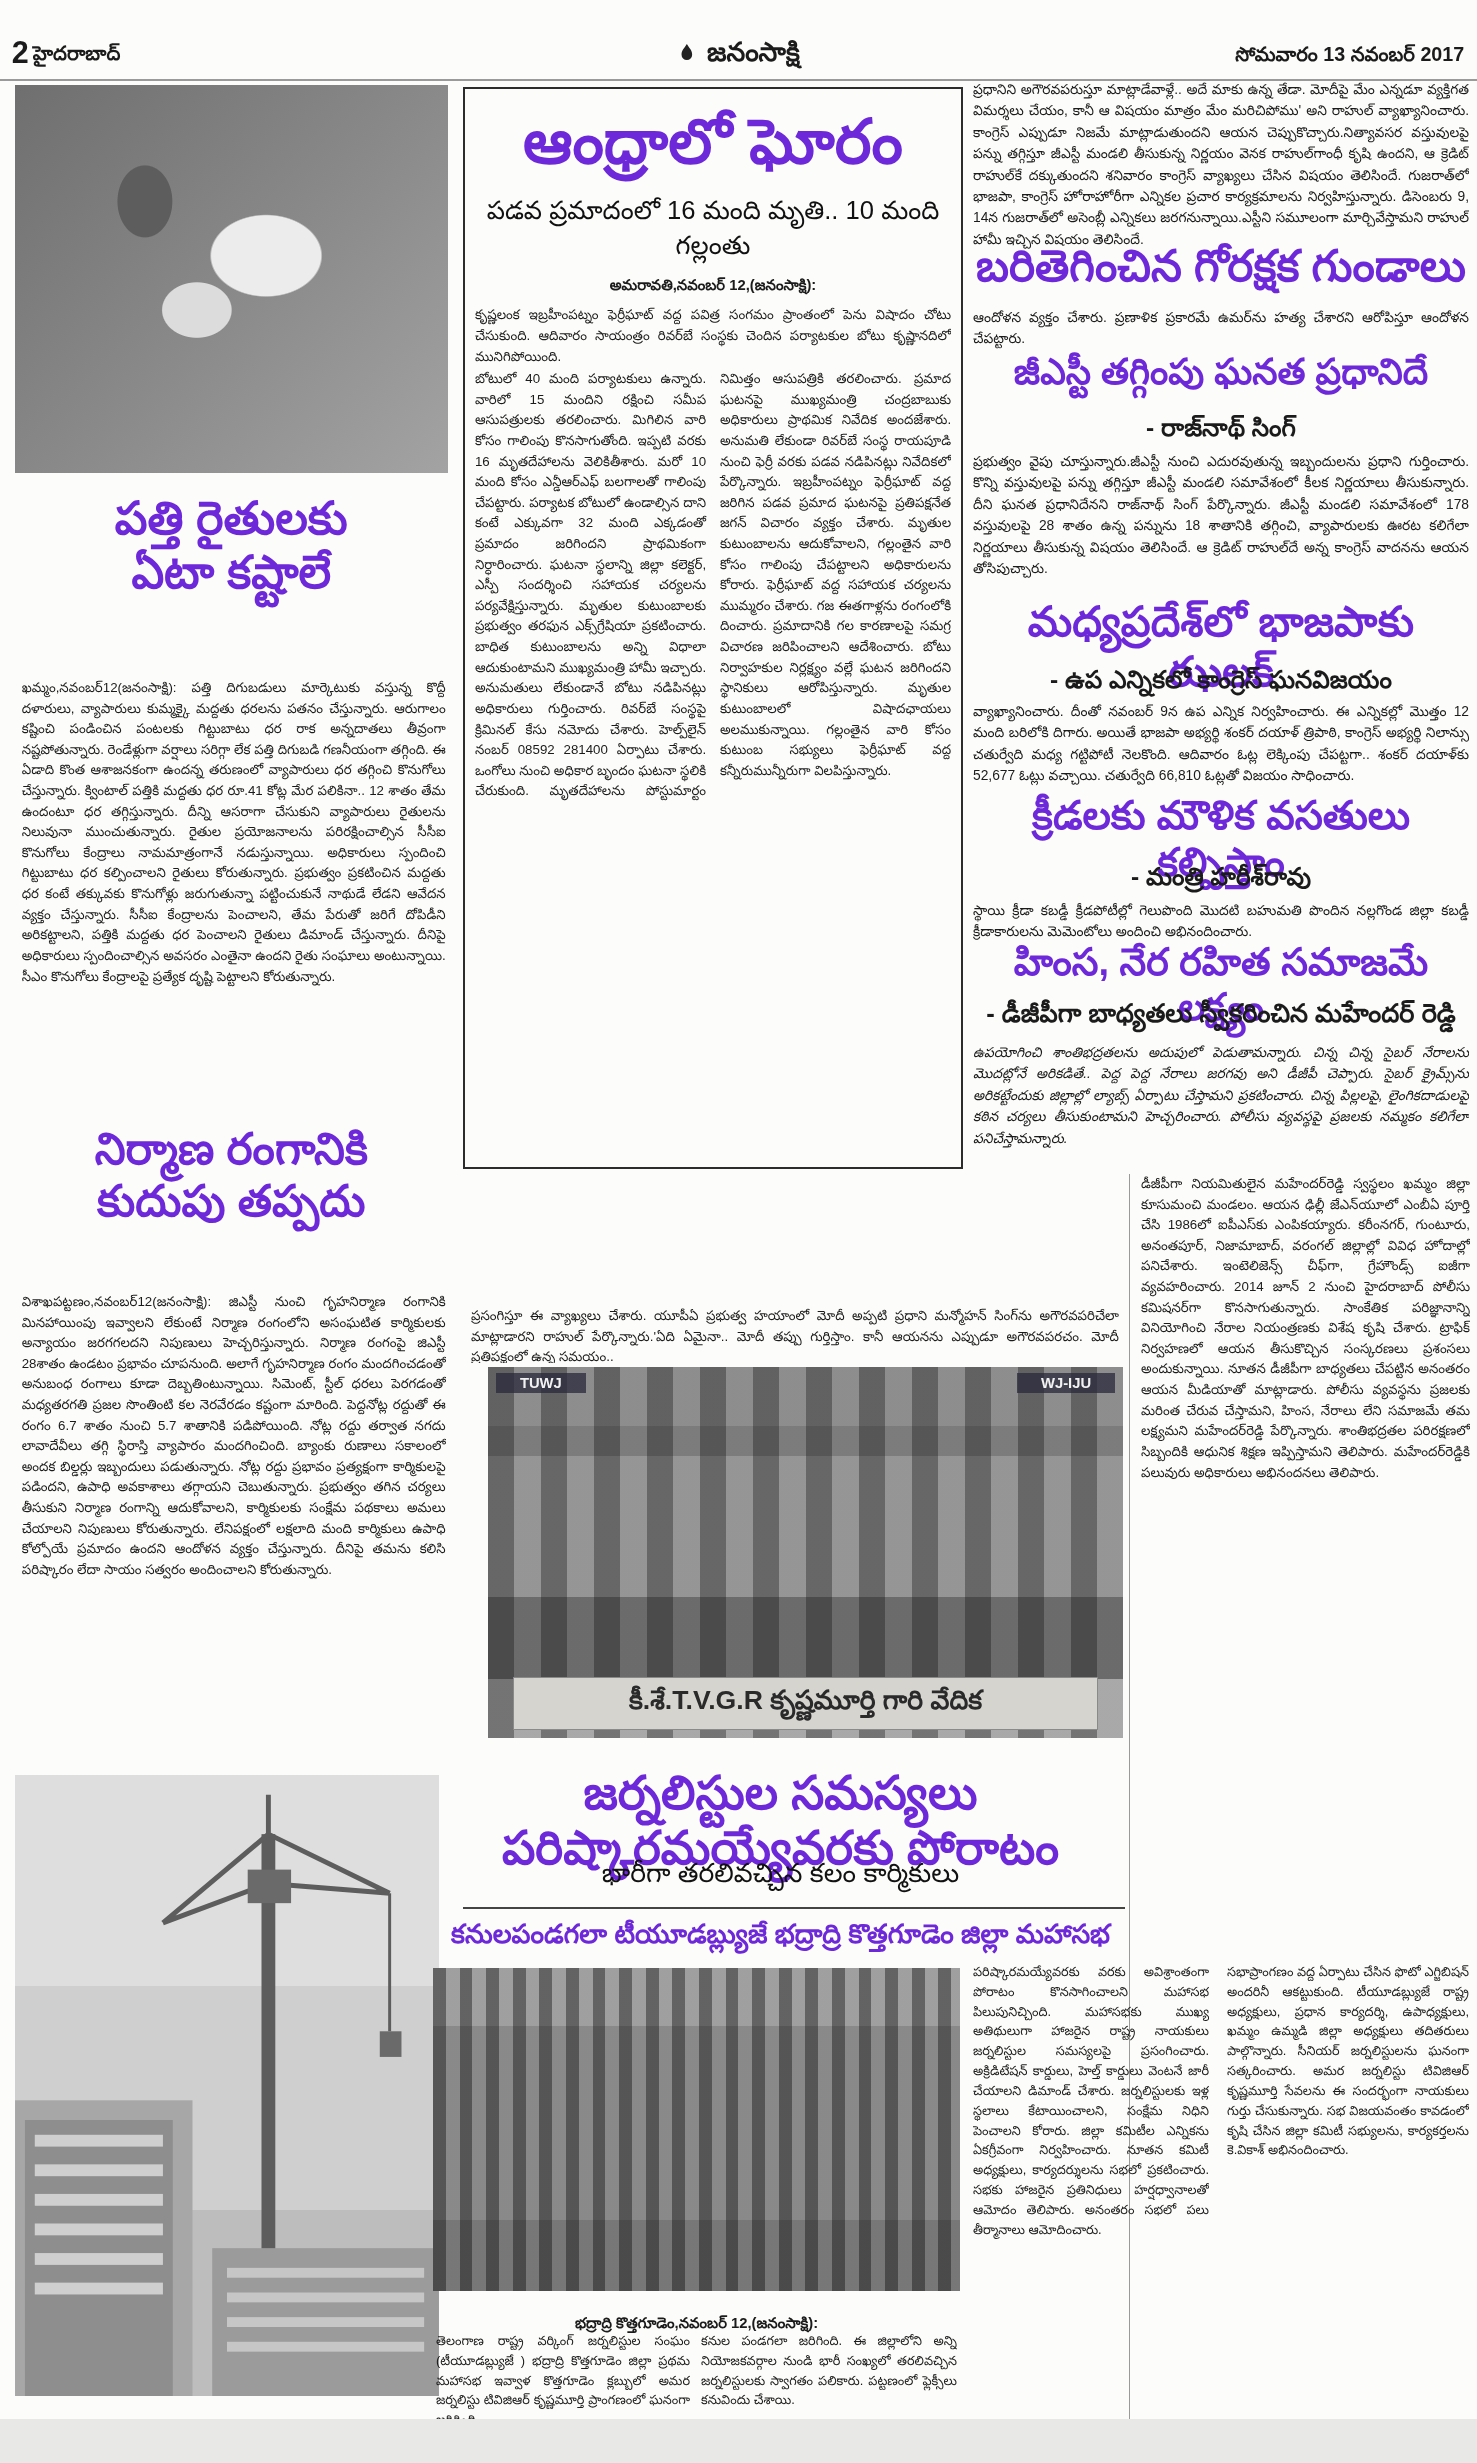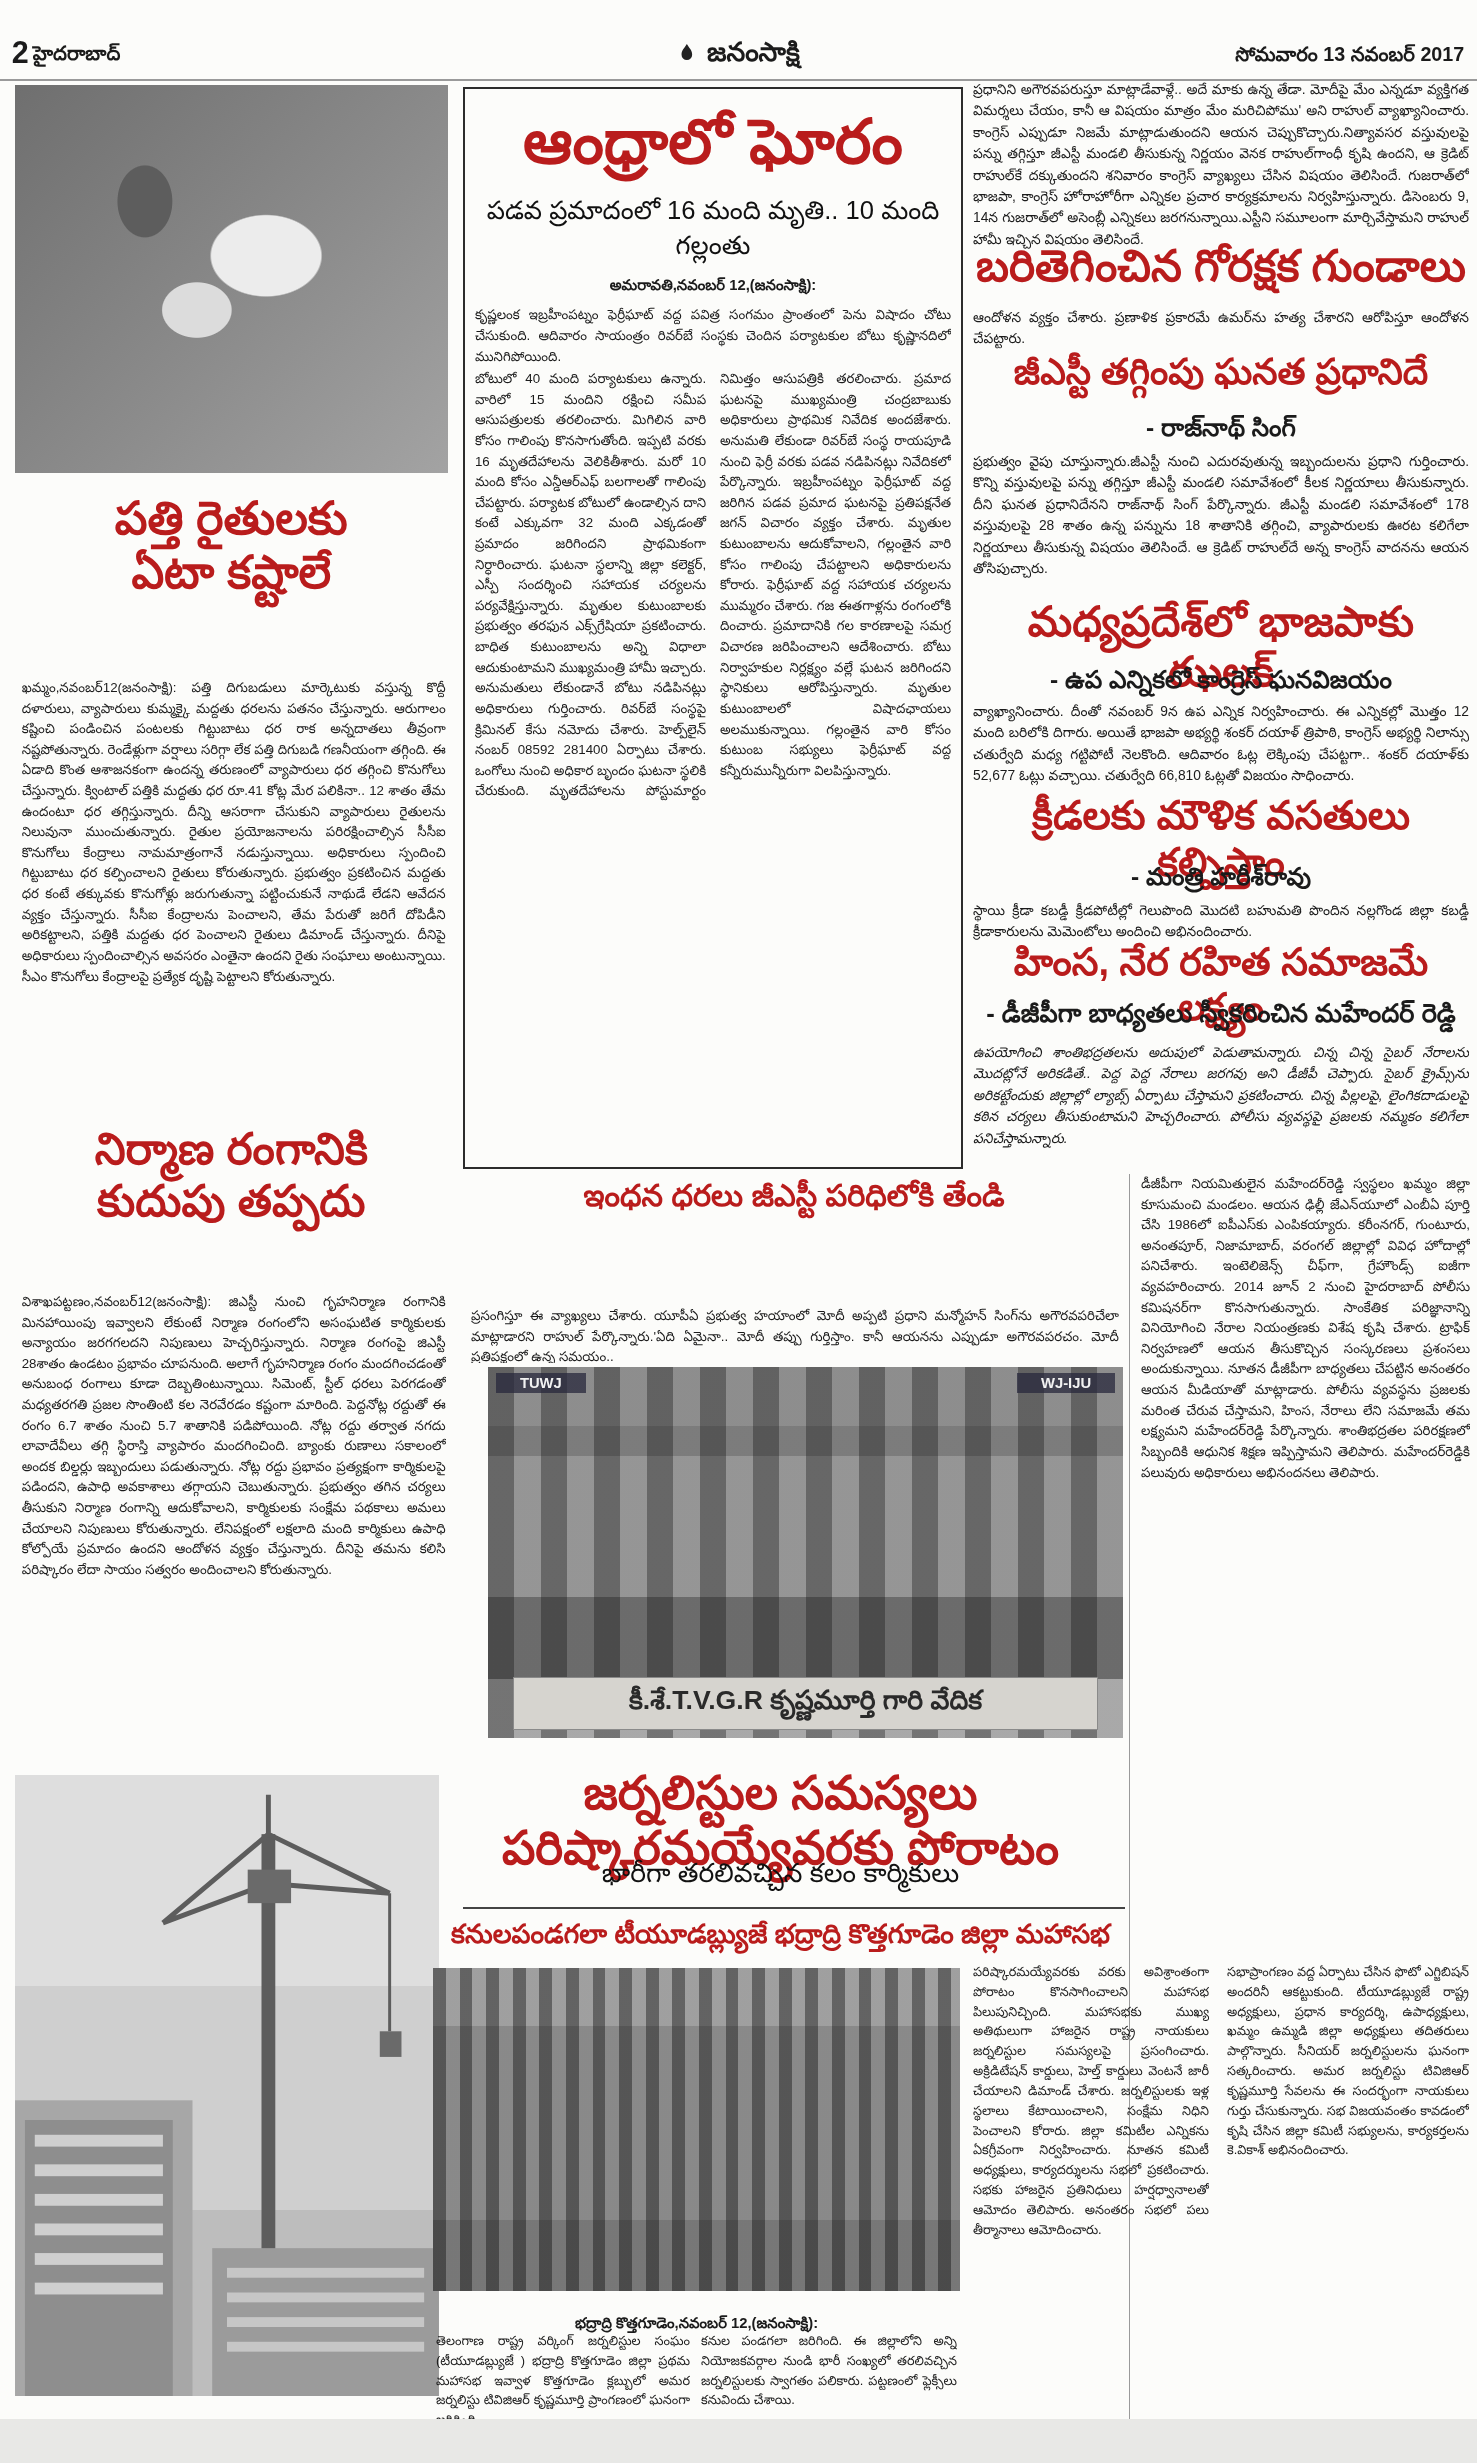--- a/index.html
+++ b/index.html
@@ -1,21 +1,21 @@
 <!DOCTYPE html>
 <html><head>
 <meta charset="utf-8">
 <style>
   html,body{margin:0;padding:0;background:#e8e8e6;}
   .page{position:relative;width:1478px;height:2419px;margin:0 auto;background:#fcfcfa;
         font-family:"Liberation Sans",sans-serif;color:#1b1b1b;overflow:hidden;}
   .abs{position:absolute;}
   .just{text-align:justify;line-height:1.55;overflow:hidden;}
   .ctr{text-align:center;}
-  .headline{font-weight:bold;color:#b91c1c;line-height:1.18;}
+  .headline{font-weight:bold;color:#6d28d9;line-height:1.18;}
 
   
   .hdr-left{left:11.8px;top:35px;font-size:19.7px;font-weight:bold;}
   .hdr-num{font-size:30.5px;vertical-align:-3px;margin-right:3.9px;}
   .hdr-center{left:0;right:0;top:37px;text-align:center;font-size:26.6px;font-weight:bold;}
   .hdr-center svg{vertical-align:-3.9px;margin-right:3.9px;}
   .hdr-right{right:13.8px;top:43px;font-size:19.7px;font-weight:bold;}
   .hdr-rule{left:0;right:0;top:79px;height:2px;background:#9a9a9a;}
 
   
@@ -149,21 +149,20 @@
   </div>
 
   <div class="abs mid-box">
     <div class="m-head headline">ఆంధ్రాలో ఘోరం</div>
     <div class="m-sub">పడవ ప్రమాదంలో 16 మంది మృతి.. 10 మంది గల్లంతు</div>
     <div class="m-date">అమరావతి,నవంబర్ 12,(జనంసాక్షి):</div>
     <div class="m-lead just">కృష్ణలంక ఇబ్రహీంపట్నం ఫెర్రీఘాట్ వద్ద పవిత్ర సంగమం ప్రాంతంలో పెను విషాదం చోటు చేసుకుంది. ఆదివారం సాయంత్రం రివర్‌బే సంస్థకు చెందిన పర్యాటకుల బోటు కృష్ణానదిలో మునిగిపోయింది.</div>
     <div class="m-cols just">బోటులో 40 మంది పర్యాటకులు ఉన్నారు. వారిలో 15 మందిని రక్షించి సమీప ఆసుపత్రులకు తరలించారు. మిగిలిన వారి కోసం గాలింపు కొనసాగుతోంది. ఇప్పటి వరకు 16 మృతదేహాలను వెలికితీశారు. మరో 10 మంది కోసం ఎన్డీఆర్ఎఫ్ బలగాలతో గాలింపు చేపట్టారు. పర్యాటక బోటులో ఉండాల్సిన దాని కంటే ఎక్కువగా 32 మంది ఎక్కడంతో ప్రమాదం జరిగిందని ప్రాథమికంగా నిర్ధారించారు. ఘటనా స్థలాన్ని జిల్లా కలెక్టర్, ఎస్పీ సందర్శించి సహాయక చర్యలను పర్యవేక్షిస్తున్నారు. మృతుల కుటుంబాలకు ప్రభుత్వం తరఫున ఎక్స్‌గ్రేషియా ప్రకటించారు. బాధిత కుటుంబాలను అన్ని విధాలా ఆదుకుంటామని ముఖ్యమంత్రి హామీ ఇచ్చారు. అనుమతులు లేకుండానే బోటు నడిపినట్లు అధికారులు గుర్తించారు. రివర్‌బే సంస్థపై క్రిమినల్ కేసు నమోదు చేశారు. హెల్ప్‌లైన్ నంబర్ 08592 281400 ఏర్పాటు చేశారు. ఒంగోలు నుంచి అధికార బృందం ఘటనా స్థలికి చేరుకుంది. మృతదేహాలను పోస్టుమార్టం నిమిత్తం ఆసుపత్రికి తరలించారు. ప్రమాద ఘటనపై ముఖ్యమంత్రి చంద్రబాబుకు అధికారులు ప్రాథమిక నివేదిక అందజేశారు. అనుమతి లేకుండా రివర్‌బే సంస్థ రాయపూడి నుంచి ఫెర్రీ వరకు పడవ నడిపినట్లు నివేదికలో పేర్కొన్నారు. ఇబ్రహీంపట్నం ఫెర్రీఘాట్ వద్ద జరిగిన పడవ ప్రమాద ఘటనపై ప్రతిపక్షనేత జగన్ విచారం వ్యక్తం చేశారు. మృతుల కుటుంబాలను ఆదుకోవాలని, గల్లంతైన వారి కోసం గాలింపు చేపట్టాలని అధికారులను కోరారు. ఫెర్రీఘాట్ వద్ద సహాయక చర్యలను ముమ్మరం చేశారు. గజ ఈతగాళ్లను రంగంలోకి దించారు. ప్రమాదానికి గల కారణాలపై సమగ్ర విచారణ జరిపించాలని ఆదేశించారు. బోటు నిర్వాహకుల నిర్లక్ష్యం వల్లే ఘటన జరిగిందని స్థానికులు ఆరోపిస్తున్నారు. మృతుల కుటుంబాలలో విషాదఛాయలు అలముకున్నాయి. గల్లంతైన వారి కోసం కుటుంబ సభ్యులు ఫెర్రీఘాట్ వద్ద కన్నీరుమున్నీరుగా విలపిస్తున్నారు.</div>
   </div>
 
-  <div class="abs fuel-head headline ctr">ఇంధన ధరలు జీఎస్టీ పరిధిలోకి తేండి</div>
   <div class="abs fuel-body just">ప్రసంగిస్తూ ఈ వ్యాఖ్యలు చేశారు. యూపీఏ ప్రభుత్వ హయాంలో మోదీ అప్పటి ప్రధాని మన్మోహన్ సింగ్‌ను అగౌరవపరిచేలా మాట్లాడారని రాహుల్ పేర్కొన్నారు.'ఏది ఏమైనా.. మోదీ తప్పు గుర్తిస్తాం. కానీ ఆయనను ఎప్పుడూ అగౌరవపరచం. మోదీ ప్రతిపక్షంలో ఉన్న సమయం..</div>
 
   <div class="abs photo photo-stage">
     <span class="stage-top-label" style="left:7.9px;">TUWJ</span>
     <span class="stage-top-label" style="right:7.9px;">WJ-IJU</span>
     <div class="stage-caption">కీ.శే.T.V.G.R కృష్ణమూర్తి గారి వేదిక</div>
   </div>
 
   <div class="abs r-top just">ప్రధానిని అగౌరవపరుస్తూ మాట్లాడేవాళ్లే.. అదే మాకు ఉన్న తేడా. మోదీపై మేం ఎన్నడూ వ్యక్తిగత విమర్శలు చేయం, కానీ ఆ విషయం మాత్రం మేం మరిచిపోము' అని రాహుల్ వ్యాఖ్యానించారు. కాంగ్రెస్ ఎప్పుడూ నిజమే మాట్లాడుతుందని ఆయన చెప్పుకొచ్చారు.నిత్యావసర వస్తువులపై పన్ను తగ్గిస్తూ జీఎస్టీ మండలి తీసుకున్న నిర్ణయం వెనక రాహుల్‌గాంధీ కృషి ఉందని, ఆ క్రెడిట్ రాహుల్‌కే దక్కుతుందని శనివారం కాంగ్రెస్ వ్యాఖ్యలు చేసిన విషయం తెలిసిందే. గుజరాత్‌లో భాజపా, కాంగ్రెస్ హోరాహోరీగా ఎన్నికల ప్రచార కార్యక్రమాలను నిర్వహిస్తున్నారు. డిసెంబరు 9, 14న గుజరాత్‌లో అసెంబ్లీ ఎన్నికలు జరగనున్నాయి.ఎస్టీని సమూలంగా మార్చివేస్తామని రాహుల్ హామీ ఇచ్చిన విషయం తెలిసిందే.</div>
 

